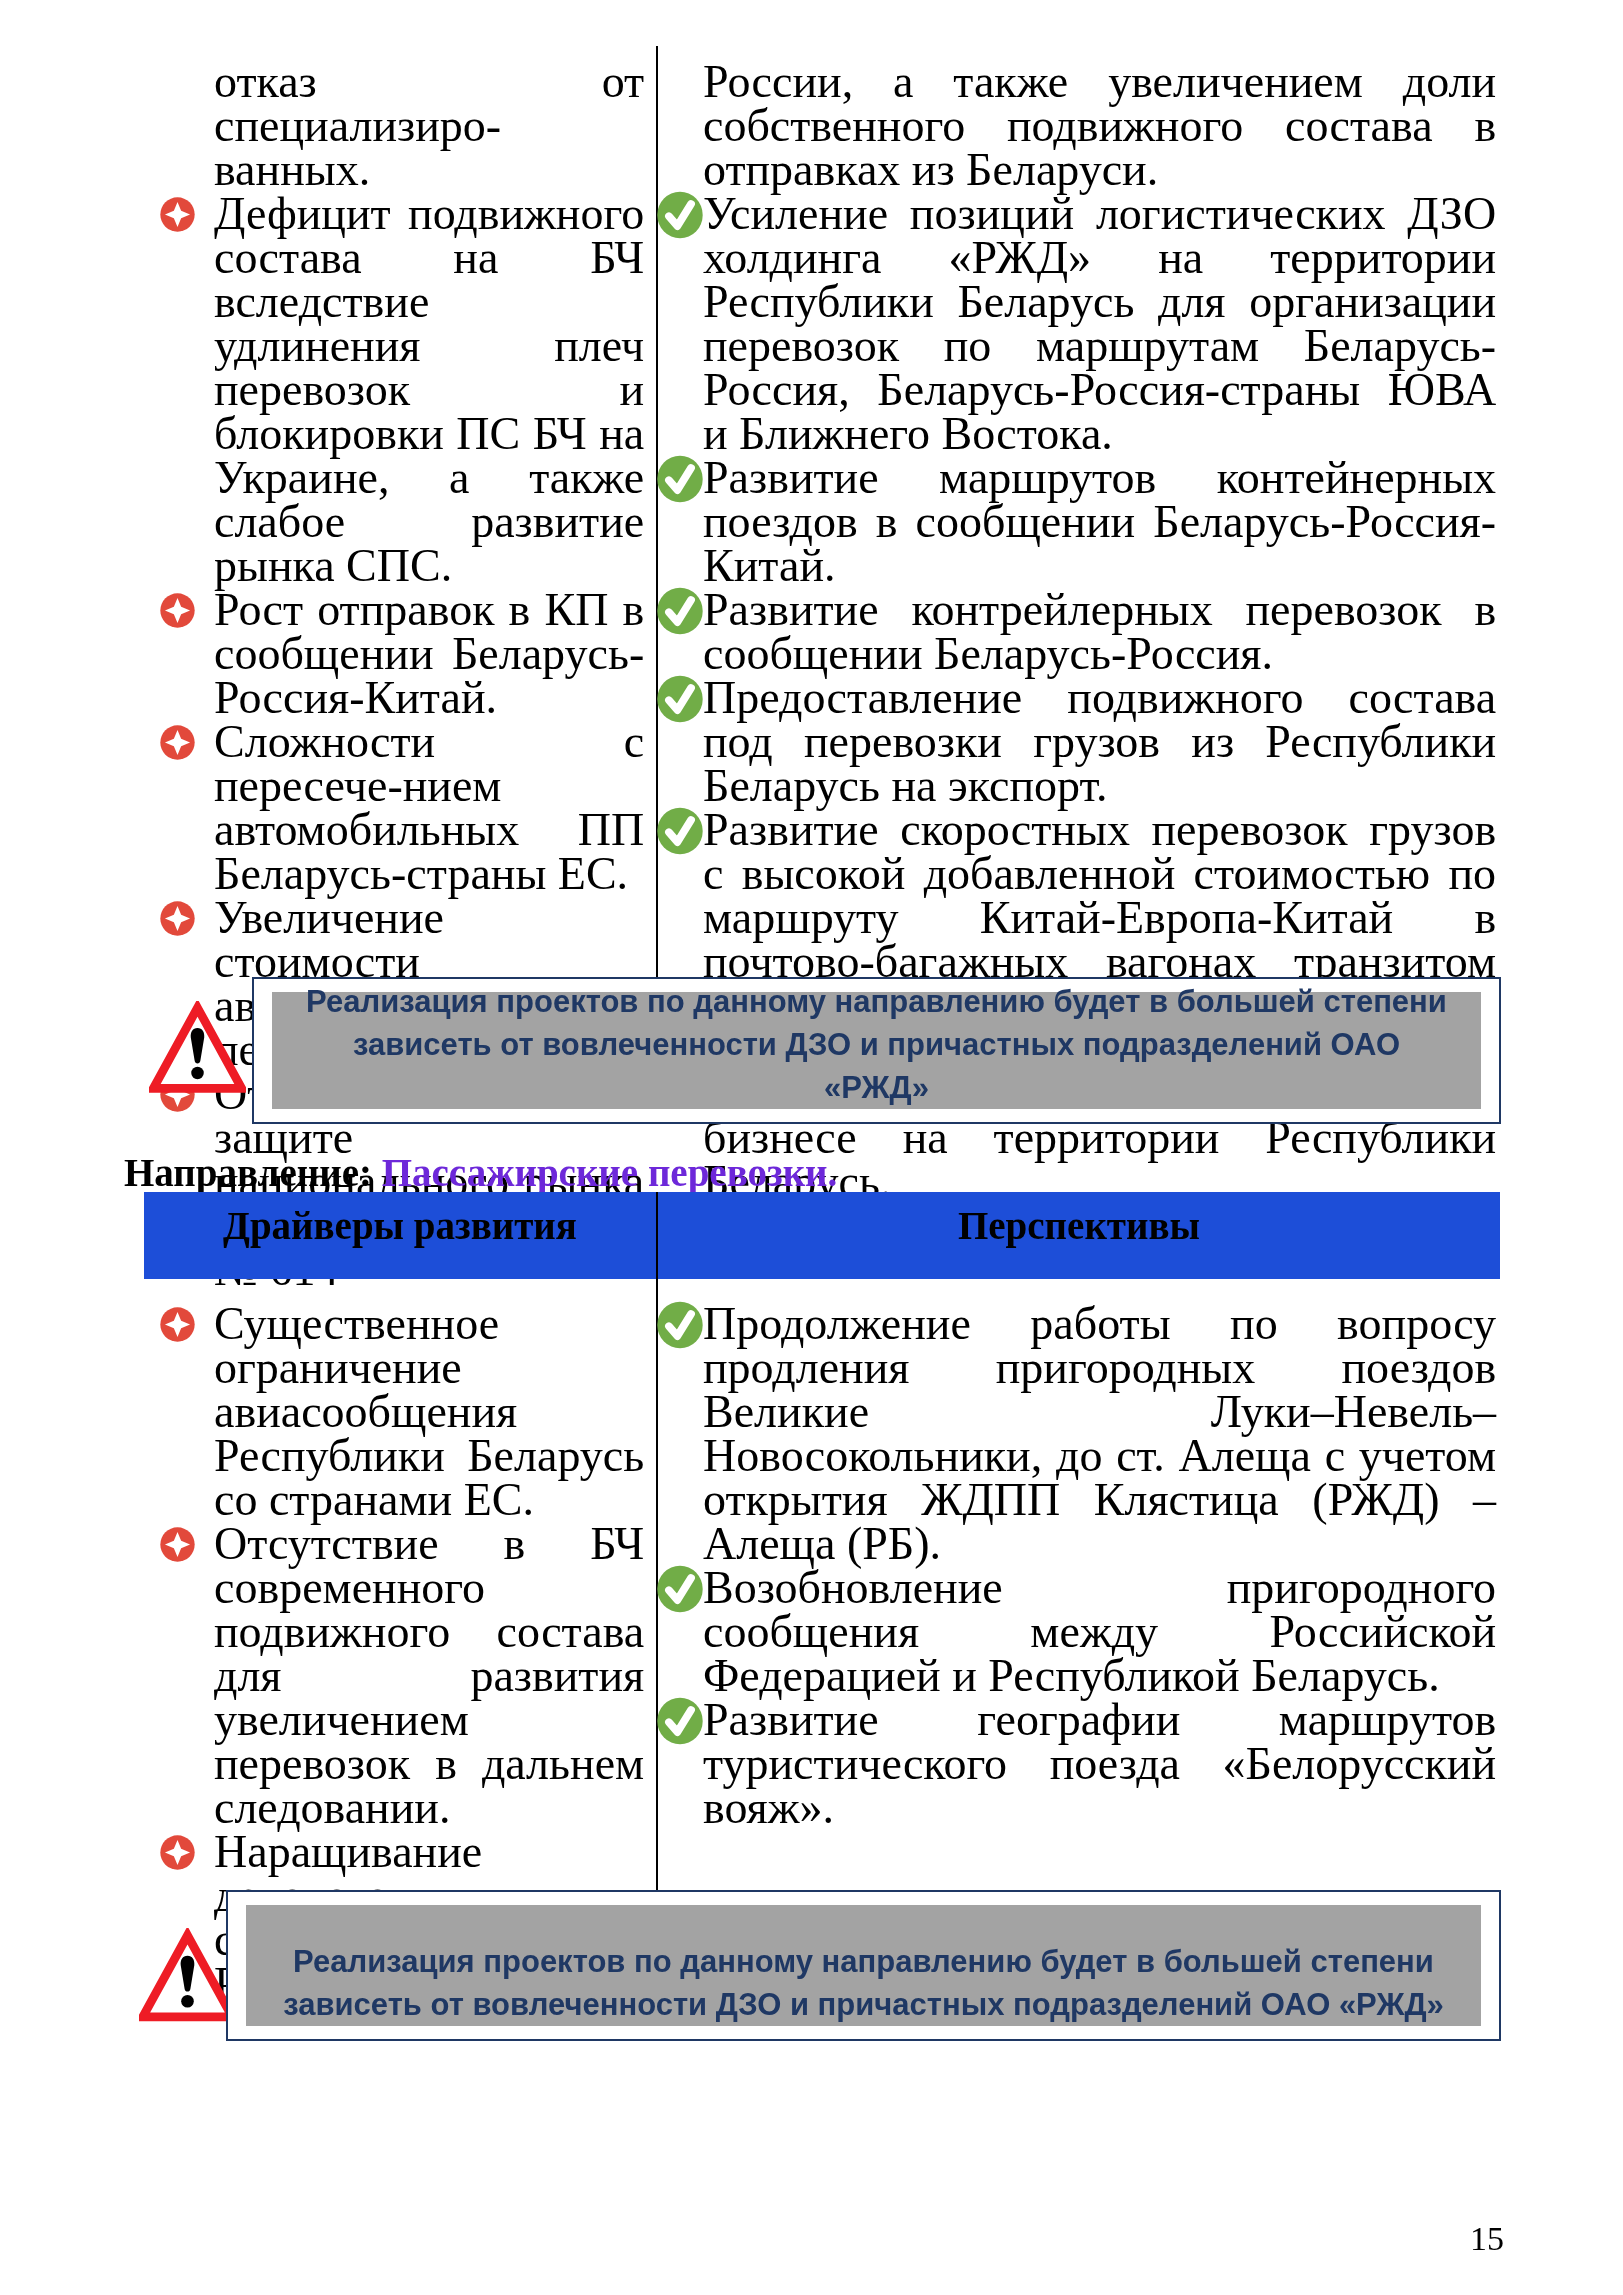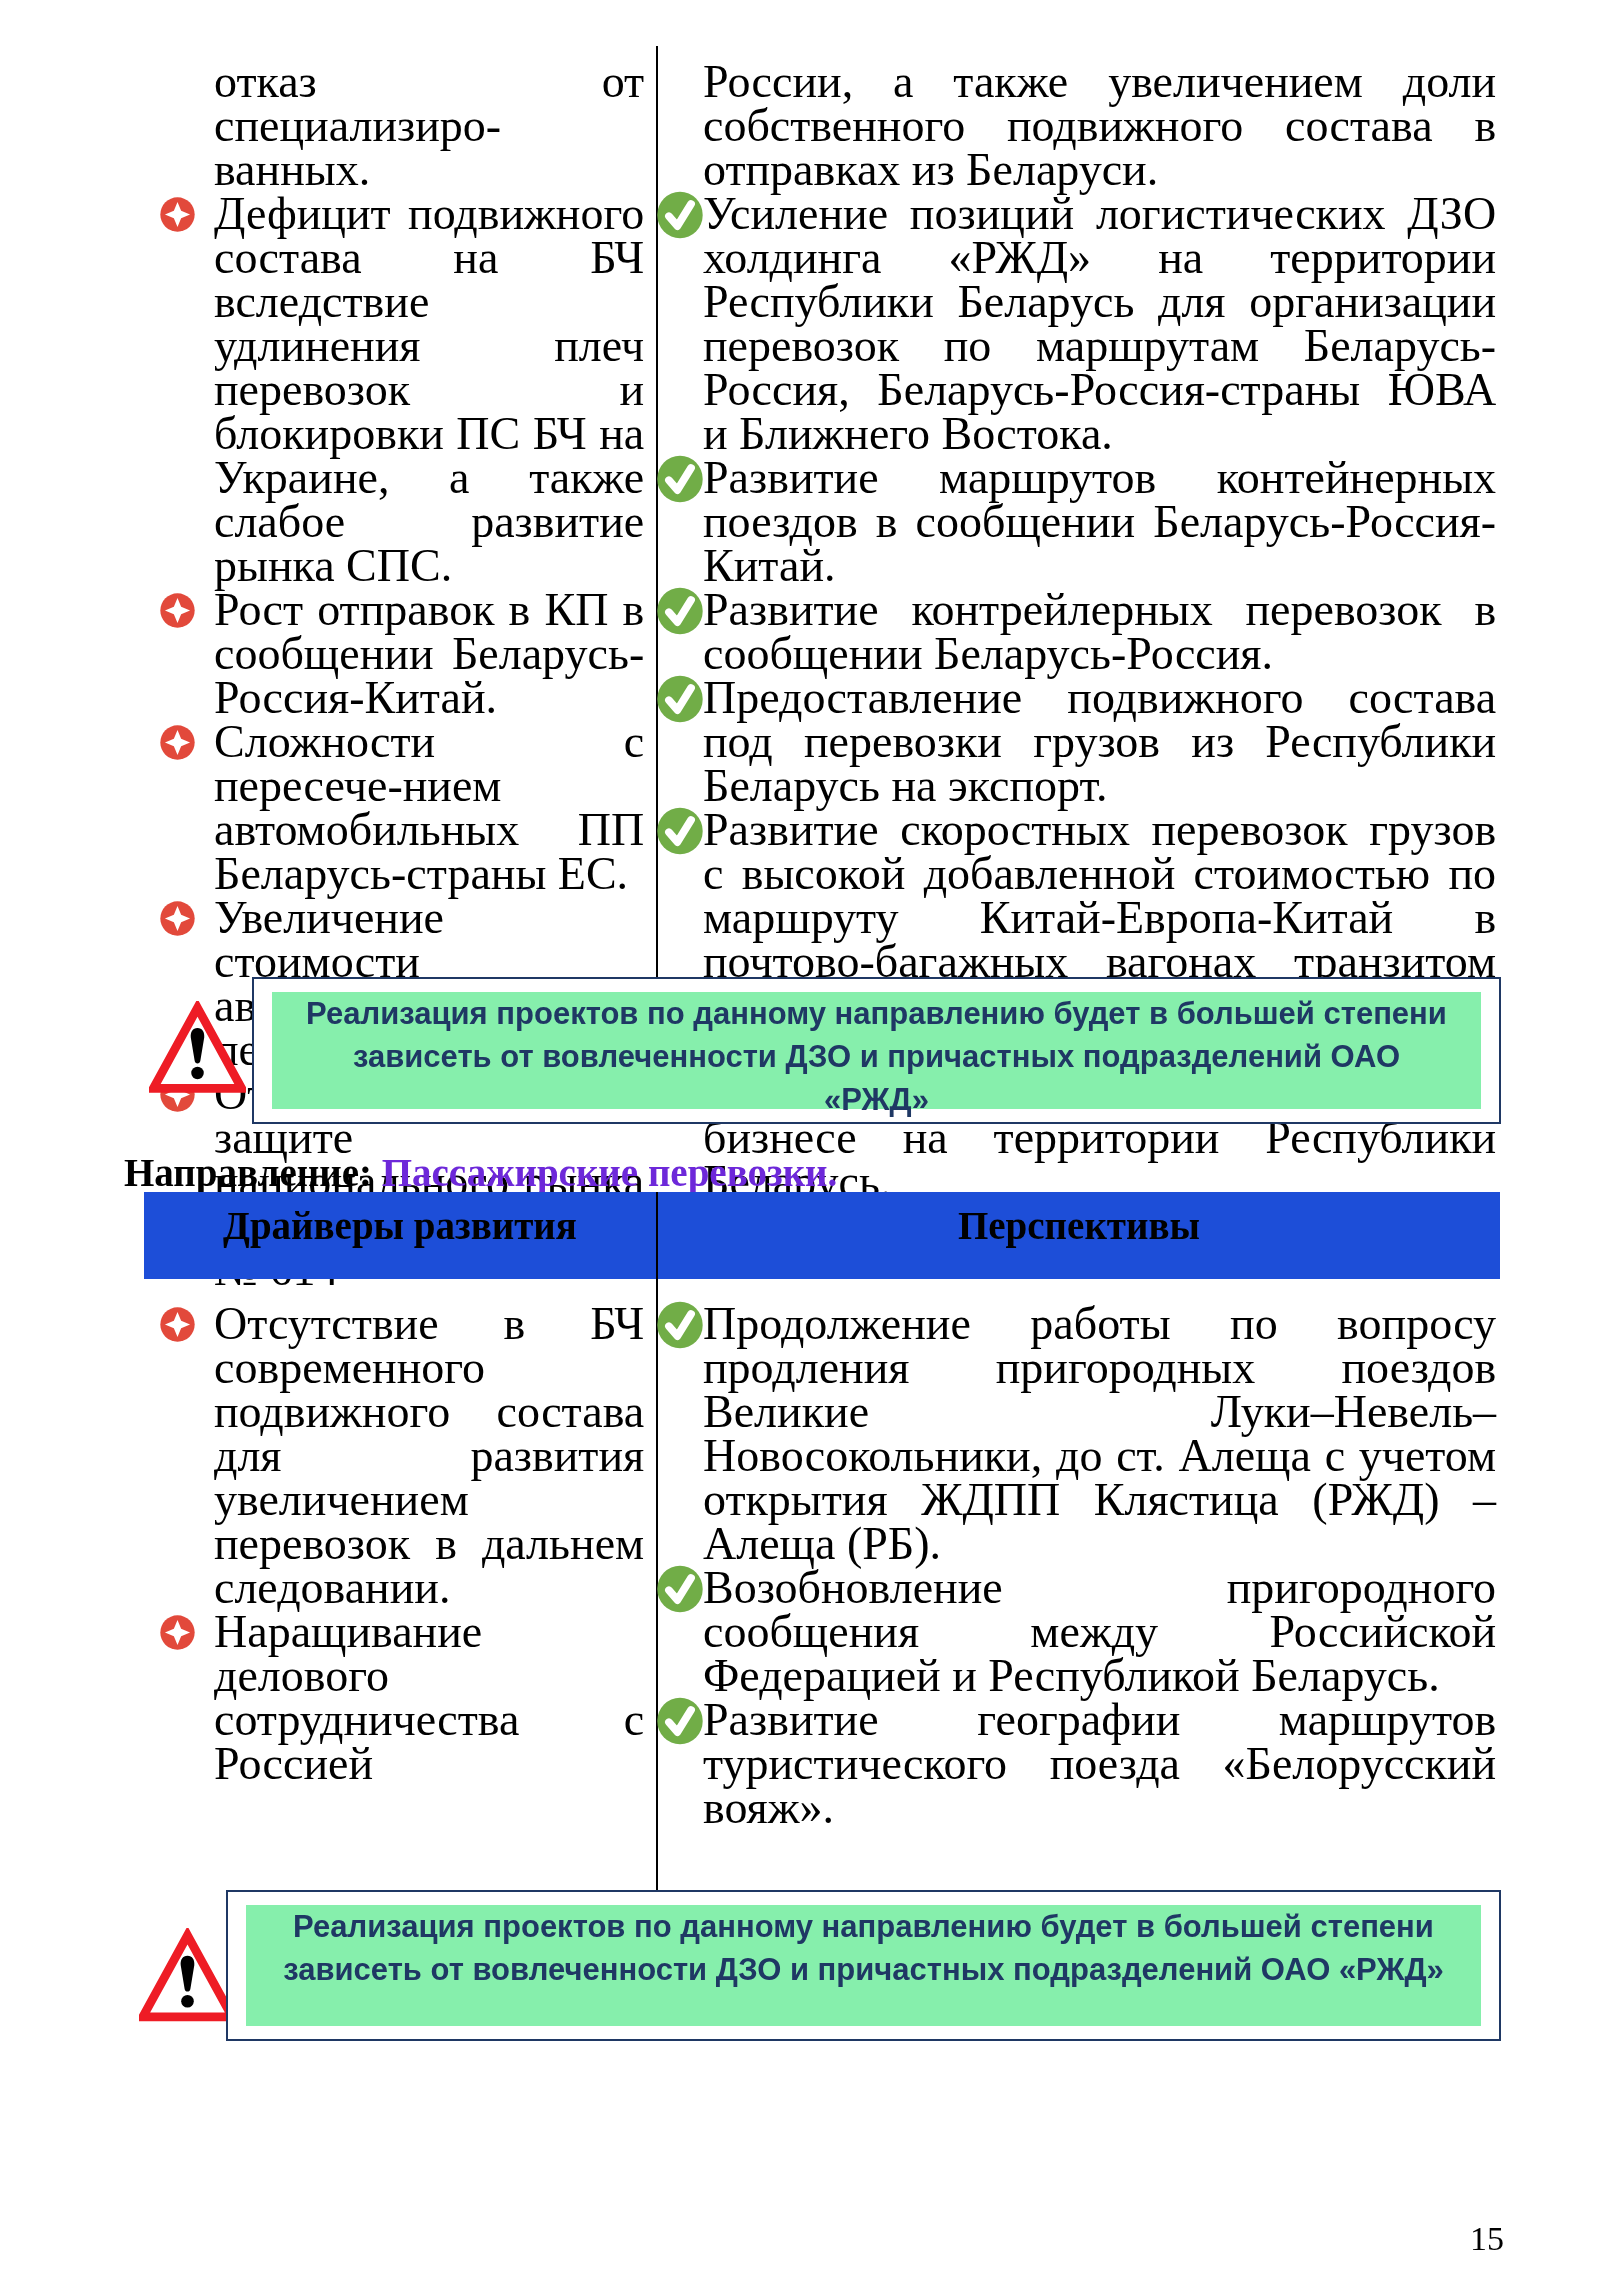--- a/index.html
+++ b/index.html
@@ -35,22 +35,22 @@
   }
   .th-left{left:0;width:512px;}
   .th-right{left:514px;width:842px;}
   
   .warnbox{
     position:absolute;background:#ffffff;
     border:2.6px solid #1F3864;box-sizing:border-box;
   }
   .warn-inner{
     position:absolute;left:18.3px;right:18.3px;top:13px;bottom:13px;
-    background:#86efac;
-    display:flex;align-items:flex-start;justify-content:center;
+    background:#a3a3a3;
+    display:flex;align-items:flex-end;justify-content:center;
   }
   .warn-text{
     width:96%;
     text-align:center;
     font-family:"Liberation Sans", sans-serif;
     font-weight:bold;font-size:31px;line-height:43px;
     color:#1F3864;
   }
   .wtri{position:absolute;}
   .wtri svg{display:block;width:100%;height:100%;}
@@ -210,20 +210,29 @@
     </div>
     <div class="tdivider" style="left:512px;"></div>
     <div class="cell cell-left" id="t2-drivers" style="top:110px;">
         <div class="li">
           <span class="bullet driver">
             <svg viewBox="0 0 56 56">
               <circle cx="28" cy="28" r="26" fill="#E2493B"></circle>
               <path d="M28 9 L33.5 22.5 L47 28 L33.5 33.5 L28 47 L22.5 33.5 L9 28 L22.5 22.5 Z" fill="#ffffff"></path>
             </svg>
           </span>
+          <p>Существенное ограничение авиасообщения Республики Беларусь со странами ЕС.</p>
+        </div>
+        <div class="li">
+          <span class="bullet driver">
+            <svg viewBox="0 0 56 56">
+              <circle cx="28" cy="28" r="26" fill="#E2493B"></circle>
+              <path d="M28 9 L33.5 22.5 L47 28 L33.5 33.5 L28 47 L22.5 33.5 L9 28 L22.5 22.5 Z" fill="#ffffff"></path>
+            </svg>
+          </span>
           <p>Отсутствие в БЧ современного подвижного состава для развития увеличением перевозок в дальнем следовании.</p>
         </div>
         <div class="li">
           <span class="bullet driver">
             <svg viewBox="0 0 56 56">
               <circle cx="28" cy="28" r="26" fill="#E2493B"></circle>
               <path d="M28 9 L33.5 22.5 L47 28 L33.5 33.5 L28 47 L22.5 33.5 L9 28 L22.5 22.5 Z" fill="#ffffff"></path>
             </svg>
           </span>
           <p>Наращивание делового сотрудничества с Россией</p>

